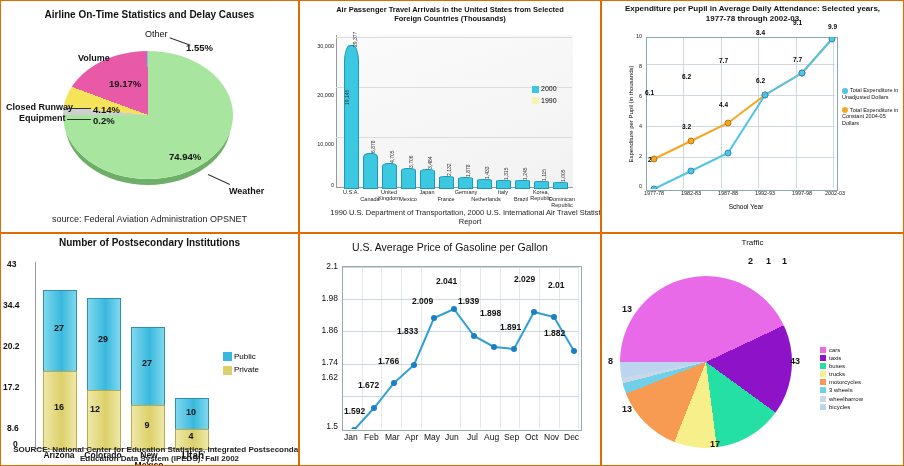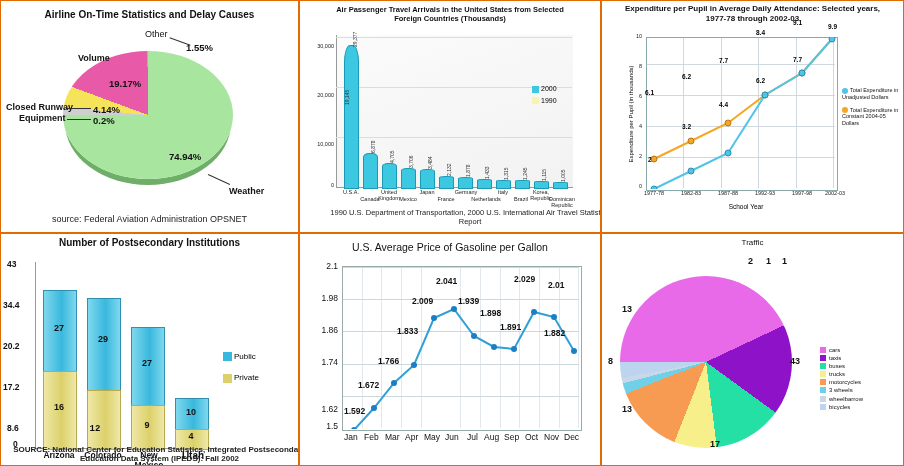--- a/index.html
+++ b/index.html
@@ -234,58 +234,58 @@
     <div style="position:absolute;left:34px;top:28px;width:180px;height:186px;border-left:1px solid #999;border-bottom:1px solid #999;"></div>
 
     <div class="sbar-top" style="left:42px;top:56px;width:32px;height:81px;"></div>
     <div class="sbar-bot" style="left:42px;top:137px;width:32px;height:77px;"></div>
     <div class="n" style="left:42px;top:89px;width:32px;">27</div>
     <div class="n" style="left:42px;top:168px;width:32px;">16</div>
 
     <div class="sbar-top" style="left:86px;top:64px;width:32px;height:92px;"></div>
     <div class="sbar-bot" style="left:86px;top:156px;width:32px;height:58px;"></div>
     <div class="n" style="left:86px;top:100px;width:32px;">29</div>
-    <div class="n" style="left:86px;top:190px;width:16px;font-family:Liberation Mono, monospace;">12</div>
+    <div class="n" style="left:86px;top:170px;width:16px;">12</div>
 
     <div class="sbar-top" style="left:130px;top:93px;width:32px;height:78px;"></div>
     <div class="sbar-bot" style="left:130px;top:171px;width:32px;height:43px;"></div>
     <div class="n" style="left:130px;top:124px;width:32px;">27</div>
     <div class="n" style="left:130px;top:186px;width:32px;">9</div>
 
     <div class="sbar-top" style="left:174px;top:164px;width:32px;height:31px;"></div>
     <div class="sbar-bot" style="left:174px;top:195px;width:32px;height:19px;"></div>
     <div class="n" style="left:174px;top:173px;width:32px;">10</div>
     <div class="n" style="left:174px;top:197px;width:32px;">4</div>
 
     <div class="n" style="left:36px;top:216px;width:44px;font-size:8.5px;">Arizona</div>
     <div class="n" style="left:80px;top:216px;width:44px;font-size:8.5px;">Colorado</div>
     <div class="n" style="left:124px;top:216px;width:48px;font-size:8.5px;">New Mexico</div>
     <div class="n" style="left:172px;top:216px;width:40px;font-size:10px;">Utah</div>
 
     <div style="position:absolute;left:222px;top:118px;font-size:8px;">
-      <div style="margin-bottom:12px;"><span class="swatch" style="background:#39b8dd;width:9px;height:9px;"></span><span>Public</span></div>
+      <div style="margin-bottom:4px;"><span class="swatch" style="background:#39b8dd;width:9px;height:9px;"></span><span>Public</span></div>
       <div><span class="swatch" style="background:#dcd06a;width:9px;height:9px;"></span><span>Private</span></div>
     </div>
 
     <div class="src" style="bottom:2px;font-size:8px;font-weight:bold;padding:0 10px;">SOURCE: National Center for Education Statistics, Integrated Postsecondary Education Data System (IPEDS): Fall 2002</div>
   </div>
 
   <div class="cell c5">
     <div class="t">U.S. Average Price of Gasoline per Gallon</div>
 
     <div class="plotbg" style="left:42px;top:32px;width:238px;height:163px;"></div>
     <div style="position:absolute;left:43px;top:33px;width:236px;height:161px;background:
       repeating-linear-gradient(to top,transparent 0 31.2px,#ccd6dd 31.2px 32.2px),
       repeating-linear-gradient(to right,transparent 0 18.7px,#e2e8ec 18.7px 19.7px);"></div>
 
     <div class="ytick" style="left:6px;top:27px;width:32px;">2.1</div>
     <div class="ytick" style="left:6px;top:59px;width:32px;">1.98</div>
     <div class="ytick" style="left:6px;top:91px;width:32px;">1.86</div>
     <div class="ytick" style="left:6px;top:123px;width:32px;">1.74</div>
-    <div class="ytick" style="left:6px;top:170px;width:32px;">1.62</div>
+    <div class="ytick" style="left:6px;top:138px;width:32px;">1.62</div>
     <div class="ytick" style="left:6px;top:187px;width:32px;">1.5</div>
 
     <svg style="position:absolute;left:42px;top:32px;" width="238" height="163">
       <polyline points="12,164 32,142 52,117 72,99 92,52 112,43 132,70 152,81 172,83 192,46 212,51 232,85" fill="none" stroke="#2f9fd6" stroke-width="2"></polyline>
       <g fill="#1b7fc4">
         <circle cx="12" cy="164" r="3"></circle>
           <circle cx="32" cy="142" r="3"></circle>
           <circle cx="52" cy="117" r="3"></circle>
         <circle cx="72" cy="99" r="3"></circle>
           <circle cx="92" cy="52" r="3"></circle>

